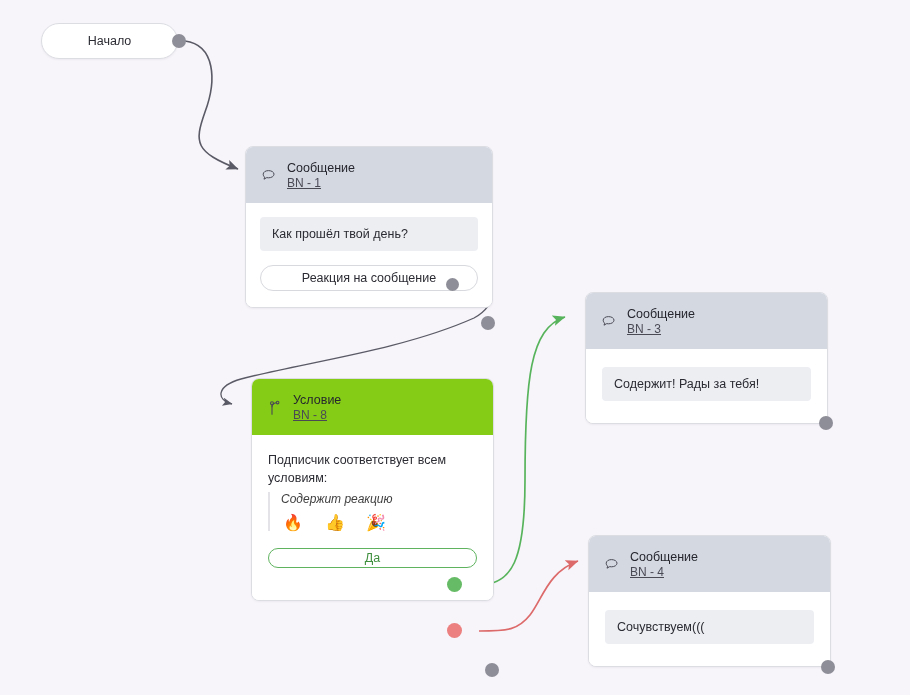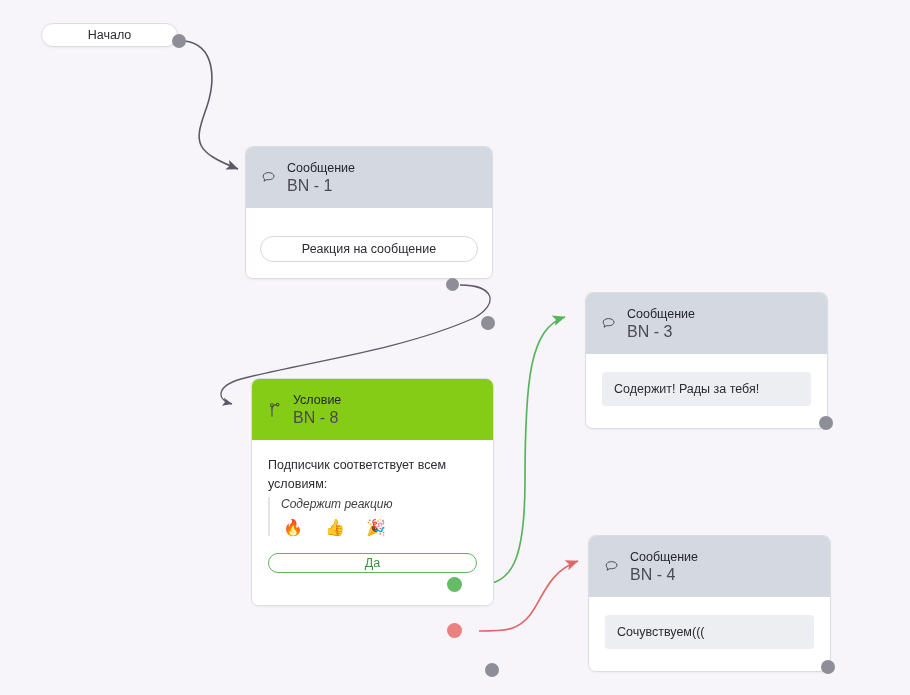--- a/index.html
+++ b/index.html
@@ -37,21 +37,21 @@
     border-radius: 8px;
     z-index: 2;
     box-shadow: 0 1px 2px rgba(40,40,60,0.05);
   }
 
   
   .start-node {
     left: 41px;
     top: 23px;
     width: 137px;
-    height: 24px;
+    height: 36px;
     border-radius: 18px;
     display: flex;
     align-items: center;
     justify-content: center;
   }
   .start-node .label {
     font-size: 12.5px;
     color: #2b2b33;
   }
 
@@ -71,21 +71,21 @@
     width: 18px;
     height: 18px;
     flex: 0 0 18px;
     display: flex;
     align-items: center;
     justify-content: center;
     color: #4a4a55;
   }
   .hdr-text { display: flex; flex-direction: column; line-height: 1.28; }
   .hdr-title { font-size: 12.5px; color: #26262e; }
-  .hdr-sub { font-size: 16px; color: #4a4a55; }
+  .hdr-sub { font-size: 12px; color: #4a4a55; text-decoration: underline; }
 
   .card-body { padding: 14px 14px 16px 14px; background: #fff; border-radius: 0 0 7px 7px; }
 
   .bubble {
     background: #eceef2;
     border-radius: 4px;
     padding: 10px 12px;
     font-size: 12.5px;
     color: #2b2b33;
   }
@@ -191,20 +191,21 @@
         <svg width="16" height="16" viewBox="0 0 16 16" fill="none">
           <path d="M2.2 6.2c0-2.1 2.3-3.6 5.3-3.6s5.5 1.5 5.5 3.6-2.5 3.6-5.5 3.6c-.6 0-1.2-.05-1.8-.17L3 11.2l.7-2.05C2.8 8.4 2.2 7.4 2.2 6.2z" stroke="#4a4a55" stroke-width="1" stroke-linejoin="round"></path>
         </svg>
       </span>
       <span class="hdr-text">
         <span class="hdr-title">Сообщение</span>
         <span class="hdr-sub">BN - 1</span>
       </span>
     </div>
     <div class="card-body">
+      <div class="bubble">Как прошёл твой день?</div>
       <div class="pill-btn">
         <span>Реакция на сообщение</span>
       </div>
     </div>
   </div>
   <div class="handle handle-gray h-13" style="left:446px; top:278px;"></div>
   <div class="handle handle-gray h-14" style="left:481px; top:316px;"></div>
 
   <div class="node card" style="left:251px; top:378px; width:243px;">
     <div class="card-header hdr-cond">

